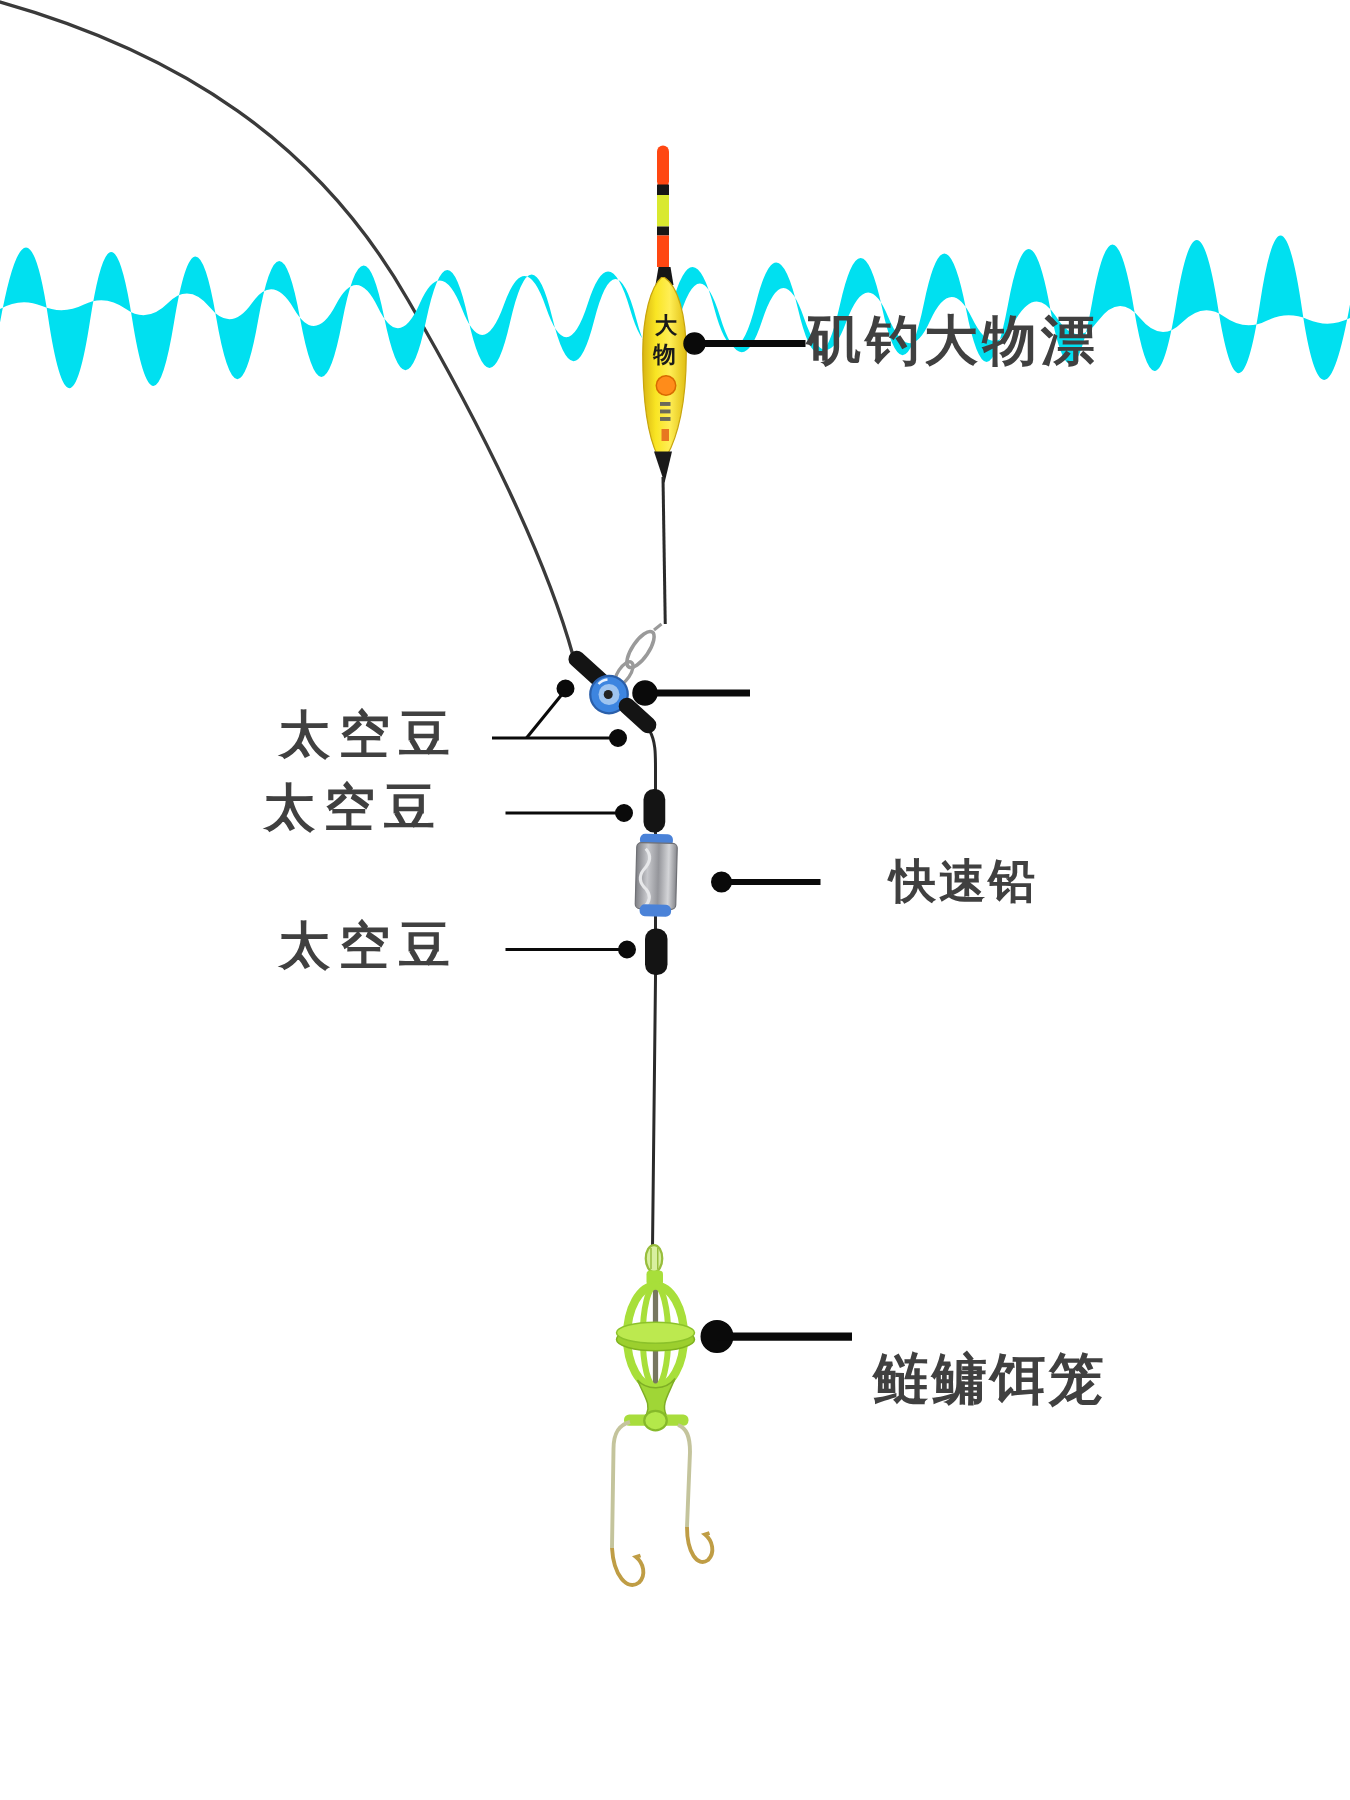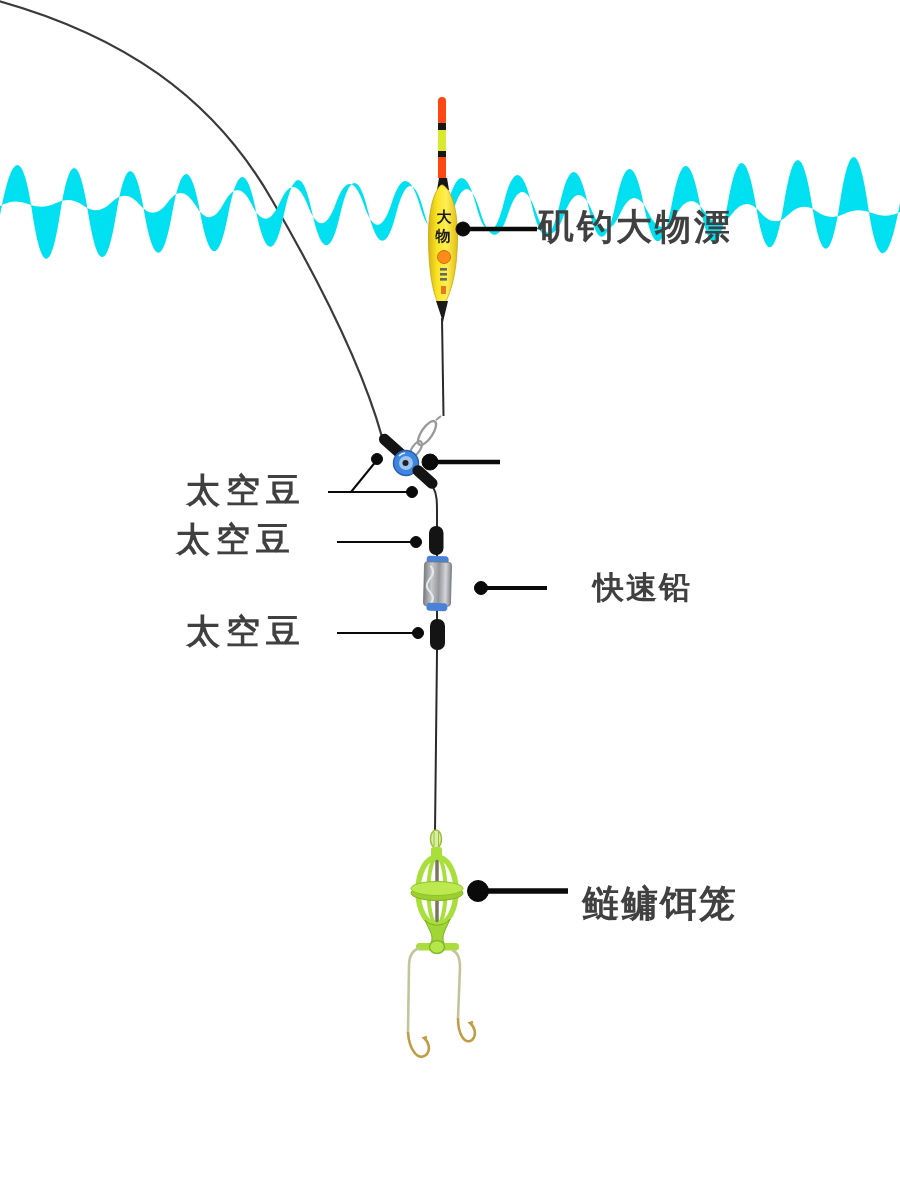--- a/index.html
+++ b/index.html
@@ -18,21 +18,21 @@
     white-space:nowrap;
     line-height:1.1;
     font-family:"Liberation Serif","DejaVu Serif",serif;
   }
   .lbl-float     {left:538px;top:208px;font-size:36px;letter-spacing:3px;}
   .lbl-connector {left:502px;top:441px;font-size:36px;letter-spacing:4px;}
   .lbl-bean1     {left:186px;top:472px;font-size:34px;letter-spacing:6px;}
   .lbl-bean2     {left:176px;top:521px;font-size:34px;letter-spacing:6px;}
   .lbl-bean3     {left:186px;top:613px;font-size:34px;letter-spacing:6px;}
   .lbl-lead      {left:577px;top:571px;font-size:31px;letter-spacing:2px;margin-left:16px;}
-  .lbl-cage      {left:582px;top:884px;font-size:37px;letter-spacing:2px;}
+  .lbl-cage      {left:582px;top:903px;font-size:37px;letter-spacing:2px;font-family:Liberation Mono, monospace;}
 </style>
 </head>
 <body>
 
 <div id="stage">
 
   <svg id="rig-svg" width="900" height="1200" viewBox="0 0 900 1200">
 
     <defs>
       <linearGradient id="floatBodyGrad" x1="0" y1="0" x2="1" y2="0">

